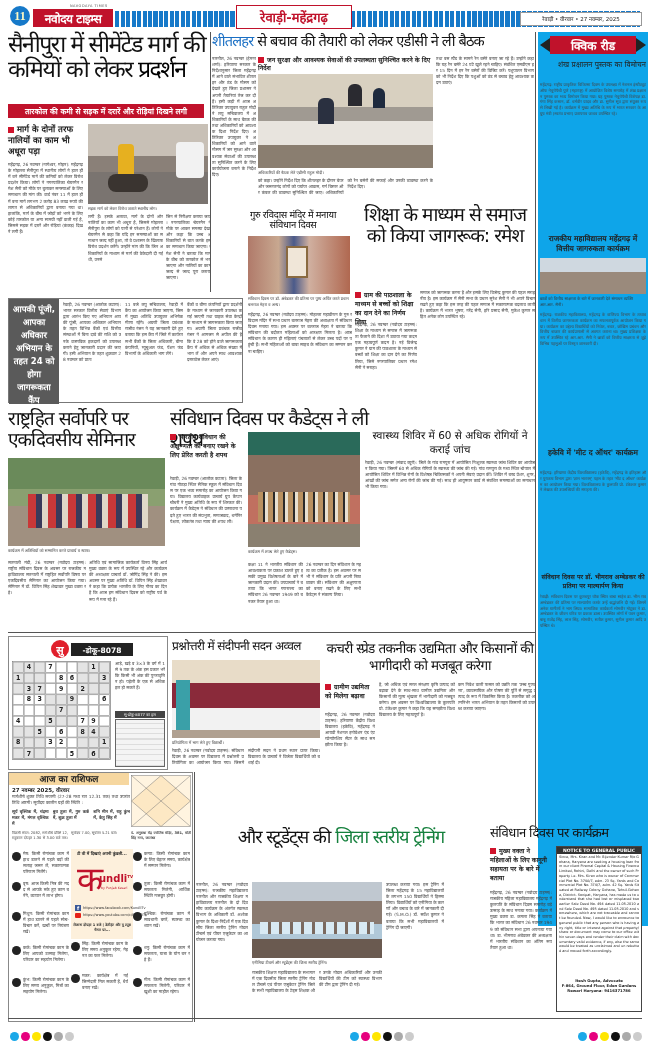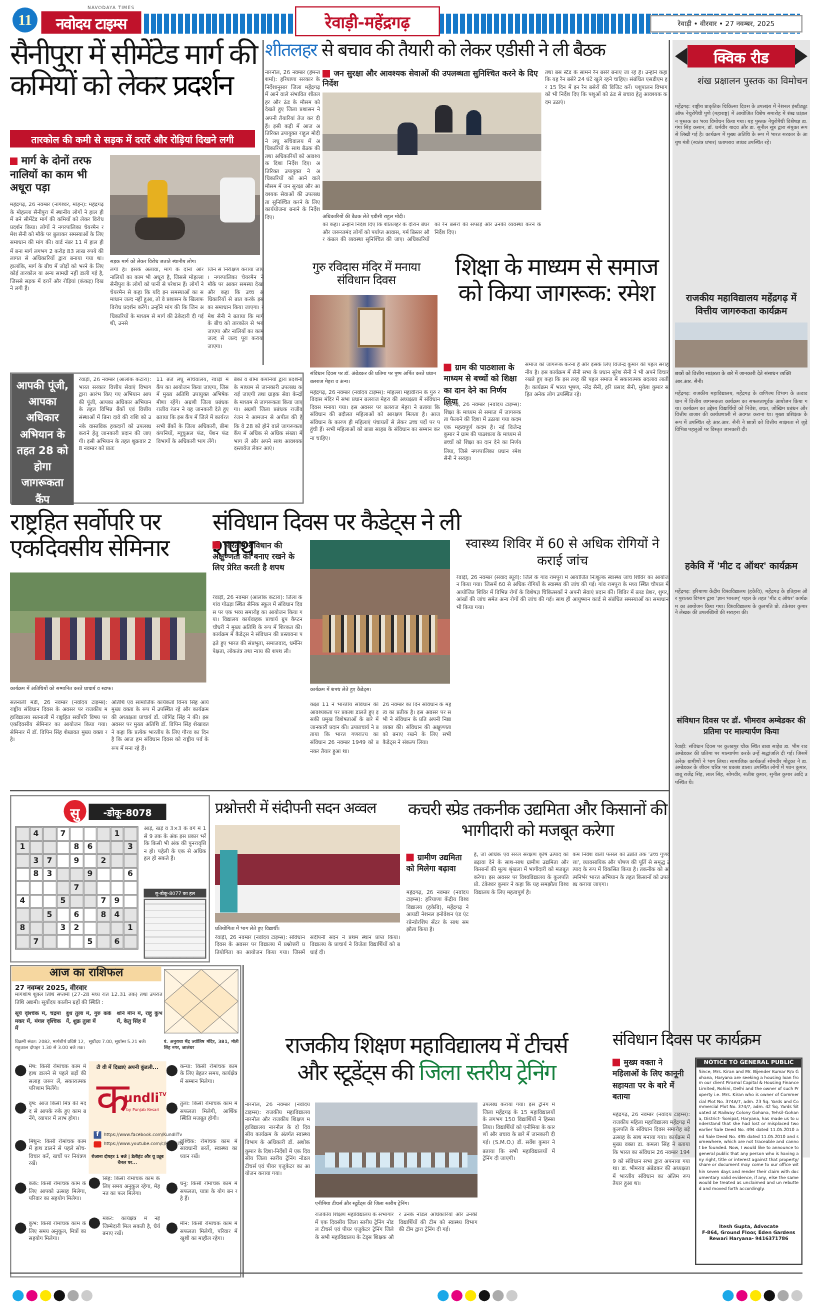--- a/index.html
+++ b/index.html
@@ -40,21 +40,21 @@
 <div class="abs photo" style="left:88px;top:124px;width:120px;height:80px;background:linear-gradient(180deg,#c8c0b6 0 40%,#8a8078 40% 60%,#7a7470 60%)">
   <div style="position:absolute;left:30px;top:20px;width:16px;height:40px;background:#e6b020;border-radius:4px 4px 0 0"></div>
   <div style="position:absolute;left:20px;top:50px;width:40px;height:18px;background:#3a3430;border-radius:8px"></div>
   <div style="position:absolute;right:4px;top:18px;width:28px;height:36px;background:#f2f2f2;border-radius:4px"></div>
 </div>
 <div class="abs cap" style="left:88px;top:206px;width:120px">सड़क मार्ग को लेकर विरोध जताते स्थानीय लोग।</div>
 <div class="abs txt" style="left:88px;top:214px;width:75px;height:68px">लगी हैं। इसके अलावा, मार्ग के दोनों ओर नालियों का काम भी अधूरा है, जिससे मोहल्ला सैनीपुरा के लोगों को पानी से परेशान हैं। लोगों ने चेयरमैन से कहा कि यदि इन समस्याओं का समाधान जल्द नहीं हुआ, तो वे प्रशासन के खिलाफ विरोध प्रदर्शन करेंगे। उन्होंने मांग की कि जिन अधिकारियों के माध्यम से मार्ग की ठेकेदारी दी गई थी, उनसे</div>
 <div class="abs txt" style="left:166px;top:214px;width:45px;height:68px">जिन से निरीक्षण कराया जाए। नगरपालिका चेयरमैन ने मौके पर आकर समस्या देखा और कहा कि उच्च अधिकारियों से बात करके इसका समाधान किया जाएगा। रमेश सैनी ने बताया कि मार्ग के बीच को तारकोल से भरा जाएगा और नालियों का काम जल्द से जल्द पूरा कराया जाएगा।</div>
 
 <div class="abs" style="left:8px;top:298px;width:235px;height:105px;border:0.5px solid #777">
-  <div class="abs" style="left:0;top:0;width:50px;height:105px;background:#5a5a5a;color:#fff;font-weight:bold;font-size:8.5px;line-height:13px;text-align:center;padding:4px 2px">आपकी पूंजी, आपका अधिकार अभियान के तहत 28 को होगा जागरूकता कैंप</div>
+  <div class="abs" style="left:0;top:0;width:50px;height:105px;background:#5a5a5a;color:#fff;font-weight:bold;font-size:8.5px;line-height:13px;text-align:center;padding:4px 2px">आपकी पूंजी, आपका अधिकार अभियान के तहत 24 को होगा जागरूकता कैंप</div>
   <div class="abs txt" style="left:54px;top:3px;width:58px;height:98px">रेवाड़ी, 26 नवम्बर (आलोक कटारा): भारत सरकार वित्तीय सेवाएं विभाग द्वारा आरंभ किए गए अभियान आपकी पूंजी, आपका अधिकार अभियान के तहत विभिन्न बैंकों एवं वित्तीय संस्थाओं में बिना दावे की राशि को उनके वास्तविक हकदारों को उपलब्ध कराने हेतु जानकारी प्रदान की जाएगी। इसी अभियान के तहत शुक्रवार 28 नवम्बर को प्रातः</div>
   <div class="abs txt" style="left:116px;top:3px;width:58px;height:98px">11 बजे लघु सचिवालय, रेवाड़ी में कैंप का आयोजन किया जाएगा, जिसमें मुख्य अतिथि उपायुक्त अभिषेक मीणा रहेंगे। अग्रणी जिला प्रबंधक राजीव रंजन ने यह जानकारी देते हुए बताया कि इस कैंप में जिले में कार्यरत सभी बैंकों के जिला अधिकारी, बीमा कंपनियों, म्यूचुअल फंड, पेंशन फंड विभागों के अधिकारी भाग लेंगे।</div>
   <div class="abs txt" style="left:178px;top:3px;width:55px;height:98px">बैंकों व बीमा कंपनियों द्वारा प्रदर्शनी के माध्यम से जानकारी उपलब्ध कराई जाएगी तथा ग्राहक सेवा केन्द्रों के माध्यम से जागरूकता किया जाएगा। अग्रणी जिला प्रबंधक राजीव रंजन ने आमजन से अपील की है कि वे 28 को होने वाले जागरूकता कैंप में अधिक से अधिक संख्या में भाग लें और अपने साथ आवश्यक दस्तावेज लेकर आएं।</div>
 </div>
 
 <div class="abs head" style="left:212px;top:34px;width:320px;font-size:14.5px;letter-spacing:-0.8px">
   <span style="color:#1a6fc4">शीतलहर</span><span> से बचाव की तैयारी को लेकर एडीसी ने ली बैठक</span>
 </div>
 <div class="abs txt" style="left:212px;top:56px;width:44px;height:144px">नारनौल, 26 नवम्बर (हेमन्त शर्मा): हरियाणा सरकार के निर्देशानुसार जिला महेंद्रगढ़ में आने वाले संभावित शीतलहर और ठंड के मौसम को देखते हुए जिला प्रशासन ने अपनी तैयारियां तेज कर दी हैं। इसी कड़ी में आज अतिरिक्त उपायुक्त राहुल मोदी ने लघु सचिवालय में अधिकारियों के साथ बैठक की तथा अधिकारियों को आवश्यक दिशा निर्देश दिए। अतिरिक्त उपायुक्त ने अधिकारियों को आने वाले मौसम में जन सुरक्षा और आवश्यक सेवाओं की उपलब्धता सुनिश्चित करने के लिए कार्ययोजना बनाने के निर्देश दिए।</div>
 <div class="abs sub bullet" style="left:258px;top:56px;width:175px;font-size:6.3px;line-height:8px">जन सुरक्षा और आवश्यक सेवाओं की उपलब्धता सुनिश्चित करने के दिए निर्देश</div>
@@ -72,21 +72,21 @@
   <div style="position:absolute;left:38px;top:10px;width:22px;height:32px;background:#f0e6d8;border:2px solid #8a6a40"></div>
 </div>
 <div class="abs cap" style="left:248px;top:296px;width:104px">संविधान दिवस पर डॉ. अंबेडकर की प्रतिमा पर पुष्प अर्पित करते प्रधान बलराज मेहरा व अन्य।</div>
 <div class="abs txt" style="left:248px;top:312px;width:104px;height:95px">महेंद्रगढ़, 26 नवम्बर (नवोदय टाइम्स): मोहल्ला महावीरान के गुरु रविदास मंदिर में सभा प्रधान बलराज मेहरा की अध्यक्षता में संविधान दिवस मनाया गया। इस अवसर पर बलराज मेहरा ने बताया कि संविधान की बदौलत महिलाओं को आरक्षण मिलता है। आज संविधान के कारण ही महिलाएं पंचायतों से लेकर उच्च पदों पर पहुंची हैं। सभी महिलाओं को बाबा साहब के संविधान का सम्मान करना चाहिए।</div>
 
 <div class="abs head" style="left:355px;top:204px;width:180px;font-size:19px;text-align:center;letter-spacing:-1px">शिक्षा के माध्यम से समाज को किया जागरूक: रमेश</div>
 <div class="abs sub bullet" style="left:355px;top:290px;width:62px;font-size:6.3px;line-height:9px">ग्राम की पाठशाला के माध्यम से बच्चों को शिक्षा का दान देने का निर्णय लिया</div>
 <div class="abs txt" style="left:355px;top:322px;width:62px;height:86px">महेंद्रगढ़, 26 नवम्बर (नवोदय टाइम्स): शिक्षा के माध्यम से समाज में जागरूकता फैलाने की दिशा में उठाया गया कदम एक महत्वपूर्ण कदम है। नई विजेन्द्र कुमार ने ग्राम की पाठशाला के माध्यम से बच्चों को शिक्षा का दान देने का निर्णय लिया, जिसे नगरपालिका प्रधान रमेश सैनी ने सराहा।</div>
 <div class="abs txt" style="left:420px;top:290px;width:115px;height:118px">समाज को जागरूक करना है और इसके लिए विजेन्द्र कुमार की पहल सराहनीय है। इस कार्यक्रम में सैनी सभा के प्रधान सुरेश सैनी ने भी अपने विचार रखते हुए कहा कि इस तरह की पहल समाज में सकारात्मक बदलाव लाती है। कार्यक्रम में भारत भूषण, नरेंद्र सैनी, हरि प्रसाद सैनी, मुकेश कुमार सहित अनेक लोग उपस्थित रहे।</div>
 
-<div class="abs" style="left:538px;top:32px;width:110px;height:894px;background:#e5e5e5">
+<div class="abs" style="left:538px;top:32px;width:110px;height:894px;background:#0ea5e9">
   <div class="abs" style="left:12px;top:4px;width:86px;height:18px;background:#c0122b;color:#fff;font-weight:bold;font-size:12px;display:flex;align-items:center;justify-content:center">क्विक रीड</div>
   <div class="abs" style="left:2px;top:6px;width:0;height:0;border-top:7px solid transparent;border-bottom:7px solid transparent;border-right:10px solid #222"></div>
   <div class="abs" style="right:2px;top:6px;width:0;height:0;border-top:7px solid transparent;border-bottom:7px solid transparent;border-left:10px solid #222"></div>
 
   <div class="abs" style="left:2px;top:28px;width:106px;text-align:right;font-size:7.5px;line-height:10px;font-weight:normal">शंख प्रक्षालन पुस्तक का विमोचन</div>
   <div class="abs txt" style="left:2px;top:50px;width:106px;height:150px;font-size:4px;line-height:5.8px">महेंद्रगढ़: राष्ट्रीय प्राकृतिक चिकित्सा दिवस के उपलक्ष्य में नेशनल इंस्टीट्यूट ऑफ नेचुरोपैथी पुणे (महाराष्ट्र) में आयोजित विशेष समारोह में शंख प्रक्षालन पुस्तक का भव्य विमोचन किया गया। यह पुस्तक नेचुरोपैथी विशेषज्ञ डा. गंगा सिंह कसान, डॉ. धर्मवीर यादव और डा. सुनील सूत्र द्वारा संयुक्त रूप से लिखी गई है। कार्यक्रम में मुख्य अतिथि के रूप में भारत सरकार के आयुष मंत्री (स्वतंत्र प्रभार) प्रतापराव जाधव उपस्थित रहे।</div>
 
   <div class="abs" style="left:2px;top:202px;width:106px;text-align:center;font-size:7.5px;line-height:10px;font-weight:bold">राजकीय महाविद्यालय महेंद्रगढ़ में वित्तीय जागरुकता कार्यक्रम</div>
   <div class="abs photo" style="left:2px;top:226px;width:106px;height:36px;background:linear-gradient(180deg,#cfd8e0 0 40%,#9a8a7c 40%)"></div>
   <div class="abs cap" style="left:2px;top:264px;width:106px">छात्रों को वित्तीय साक्षरता के बारे में जानकारी देते संसाधन व्यक्ति आर.आर. सैनी।</div>
@@ -268,21 +268,20 @@
       <div class="abs txt" style="left: 124px; top: 108px; width: 57px; height: 28px; padding-left: 11px;">तुला: किसी रोमांचक काम में सफलता मिलेगी, आर्थिक स्थिति मजबूत होगी।<span style="position: absolute; left: 0px; top: 1px; width: 9px; height: 9px; background: rgb(34, 34, 34); border-radius: 50%;"></span></div>
       <div class="abs txt" style="left: 124px; top: 138px; width: 57px; height: 28px; padding-left: 11px;">वृश्चिक: रोमांचक काम में सावधानी बरतें, स्वास्थ्य का ध्यान रखें।<span style="position: absolute; left: 0px; top: 1px; width: 9px; height: 9px; background: rgb(34, 34, 34); border-radius: 50%;"></span></div>
       <div class="abs txt" style="left: 124px; top: 172px; width: 57px; height: 28px; padding-left: 11px;">धनु: किसी रोमांचक काम में सफलता, यात्रा के योग बन रहे हैं।<span style="position: absolute; left: 0px; top: 1px; width: 9px; height: 9px; background: rgb(34, 34, 34); border-radius: 50%;"></span></div>
       <div class="abs txt" style="left: 62px; top: 200px; width: 57px; height: 28px; padding-left: 11px;">मकर: कार्यक्षेत्र में नई जिम्मेदारी मिल सकती है, धैर्य बनाए रखें।<span style="position: absolute; left: 0px; top: 1px; width: 9px; height: 9px; background: rgb(34, 34, 34); border-radius: 50%;"></span></div>
       <div class="abs txt" style="left: 3px; top: 204px; width: 57px; height: 28px; padding-left: 11px;">कुंभ: किसी रोमांचक काम के लिए समय अनुकूल, मित्रों का सहयोग मिलेगा।<span style="position: absolute; left: 0px; top: 1px; width: 9px; height: 9px; background: rgb(34, 34, 34); border-radius: 50%;"></span></div>
       <div class="abs txt" style="left: 124px; top: 204px; width: 57px; height: 28px; padding-left: 11px;">मीन: किसी रोमांचक काम में सफलता मिलेगी, परिवार में खुशी का माहौल रहेगा।<span style="position: absolute; left: 0px; top: 1px; width: 9px; height: 9px; background: rgb(34, 34, 34); border-radius: 50%;"></span></div>
     </div>
 </div>
 
 <div class="abs head" style="left:196px;top:826px;width:290px;font-size:18px;text-align:center;letter-spacing:-1px;line-height:22px">
-  <div>राजकीय शिक्षण महाविद्यालय में टीचर्स</div>
   <div><span>और स्टूडेंट्स की </span><span style="color:#15803d">जिला स्तरीय ट्रेनिंग</span></div>
 </div>
 <div class="abs txt" style="left:196px;top:882px;width:52px;height:130px">नारनौल, 26 नवम्बर (नवोदय टाइम्स): राजकीय महाविद्यालय नारनौल और राजकीय शिक्षण महाविद्यालय नारनौल के दो दिवसीय कार्यक्रम के अंतर्गत स्वास्थ्य विभाग के अधिकारी डॉ. अशोक कुमार के दिशा-निर्देशों में एक दिवसीय जिला स्तरीय ट्रेनिंग नोडल टीचर्स एवं पीयर एजुकेटर का आयोजन कराया गया।</div>
 <div class="abs photo" style="left:252px;top:882px;width:130px;height:76px;background:linear-gradient(180deg,#c0c8d0 0 25%,#8a7a70 25% 55%,#b0c8d8 55% 75%,#6a5a50 75%)">
   <div style="position:absolute;left:8px;top:40px;width:114px;height:12px;background:repeating-linear-gradient(90deg,#d8eaf4 0 8px,#7a6a60 8px 11px)"></div>
 </div>
 <div class="abs cap" style="left:252px;top:960px;width:130px">एनीमिया टीचर्स और स्टूडेंट्स की जिला स्तरीय ट्रेनिंग।</div>
 <div class="abs txt" style="left:252px;top:970px;width:130px;height:42px;column-count:2;column-gap:4px">राजकीय शिक्षण महाविद्यालय के सभागार में एक दिवसीय जिला स्तरीय ट्रेनिंग नोडल टीचर्स एवं पीयर एजुकेटर ट्रेनिंग जिले के सभी महाविद्यालय के टेड्स शिक्षक और उनके नोडल अधिकारियों और उनकी विद्यार्थियों की टीम को स्वास्थ्य विभाग की टीम द्वारा ट्रेनिंग दी गई।</div>
 <div class="abs txt" style="left:386px;top:882px;width:58px;height:130px">उपलब्ध कराया गया। इस ट्रेनिंग में जिला महेंद्रगढ़ के 15 महाविद्यालयों के लगभग 150 विद्यार्थियों ने हिस्सा लिया। विद्यार्थियों को एनीमिया के कारणों और बचाव के बारे में जानकारी दी गई। (S.M.O.) डॉ. सर्वेश कुमार ने बताया कि सभी महाविद्यालयों में ट्रेनिंग दी जाएगी।</div>
 

